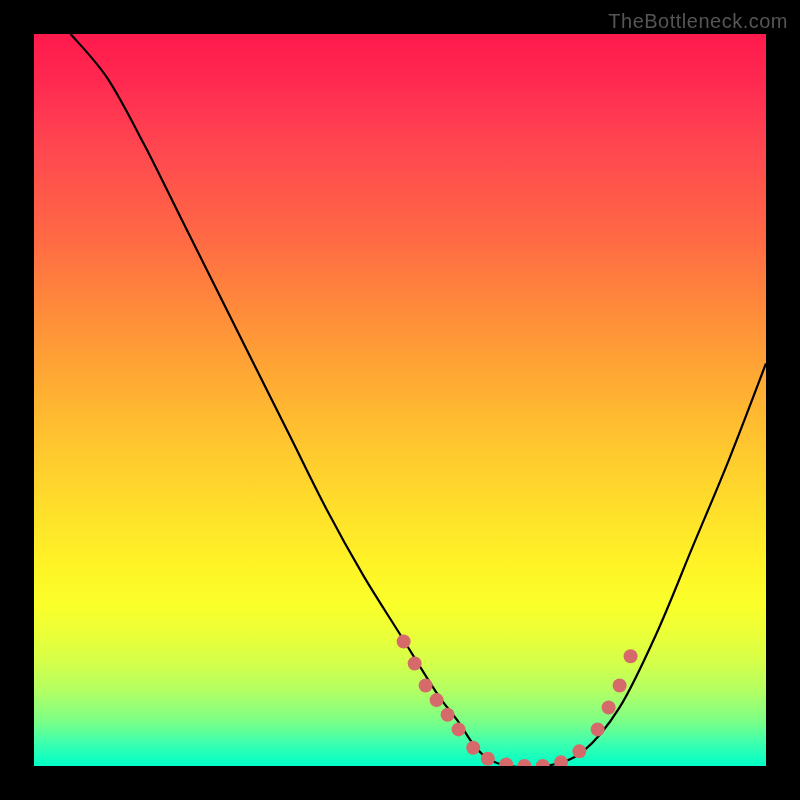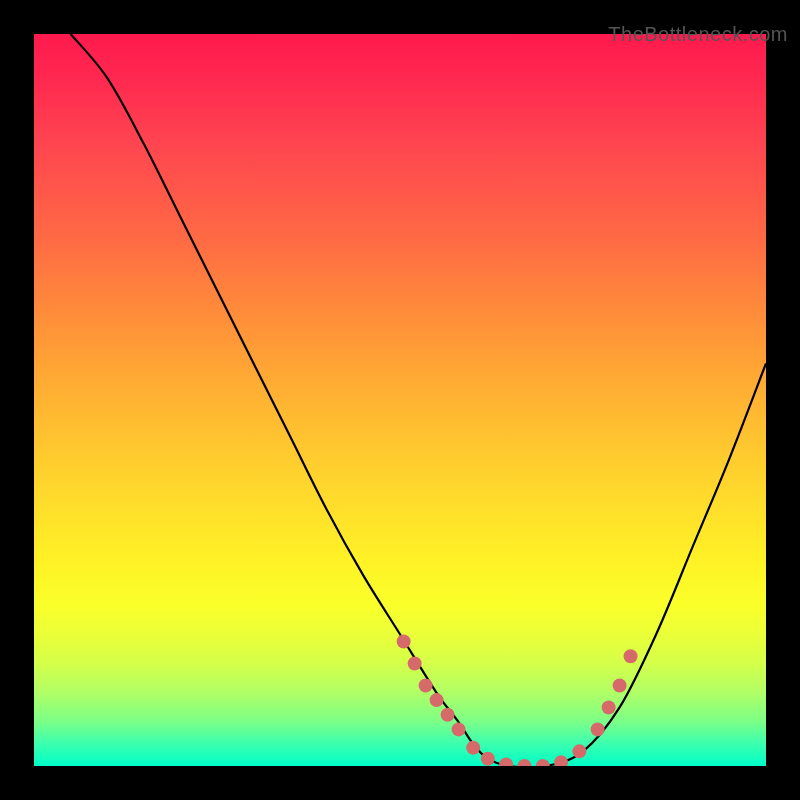--- a/index.html
+++ b/index.html
@@ -6,21 +6,21 @@
   body {
     width: 800px;
     height: 800px;
     background: #000;
     position: relative;
     overflow: hidden;
     font-family: Arial, sans-serif;
   }
   .watermark {
     position: absolute;
-    top: 23px;
+    top: 10px;
     right: 12px;
     color: #555;
     font-size: 20px;
     font-weight: 500;
     letter-spacing: 0.5px;
     z-index: 10;
   }
   .plot-area {
     position: absolute;
     left: 34px;

